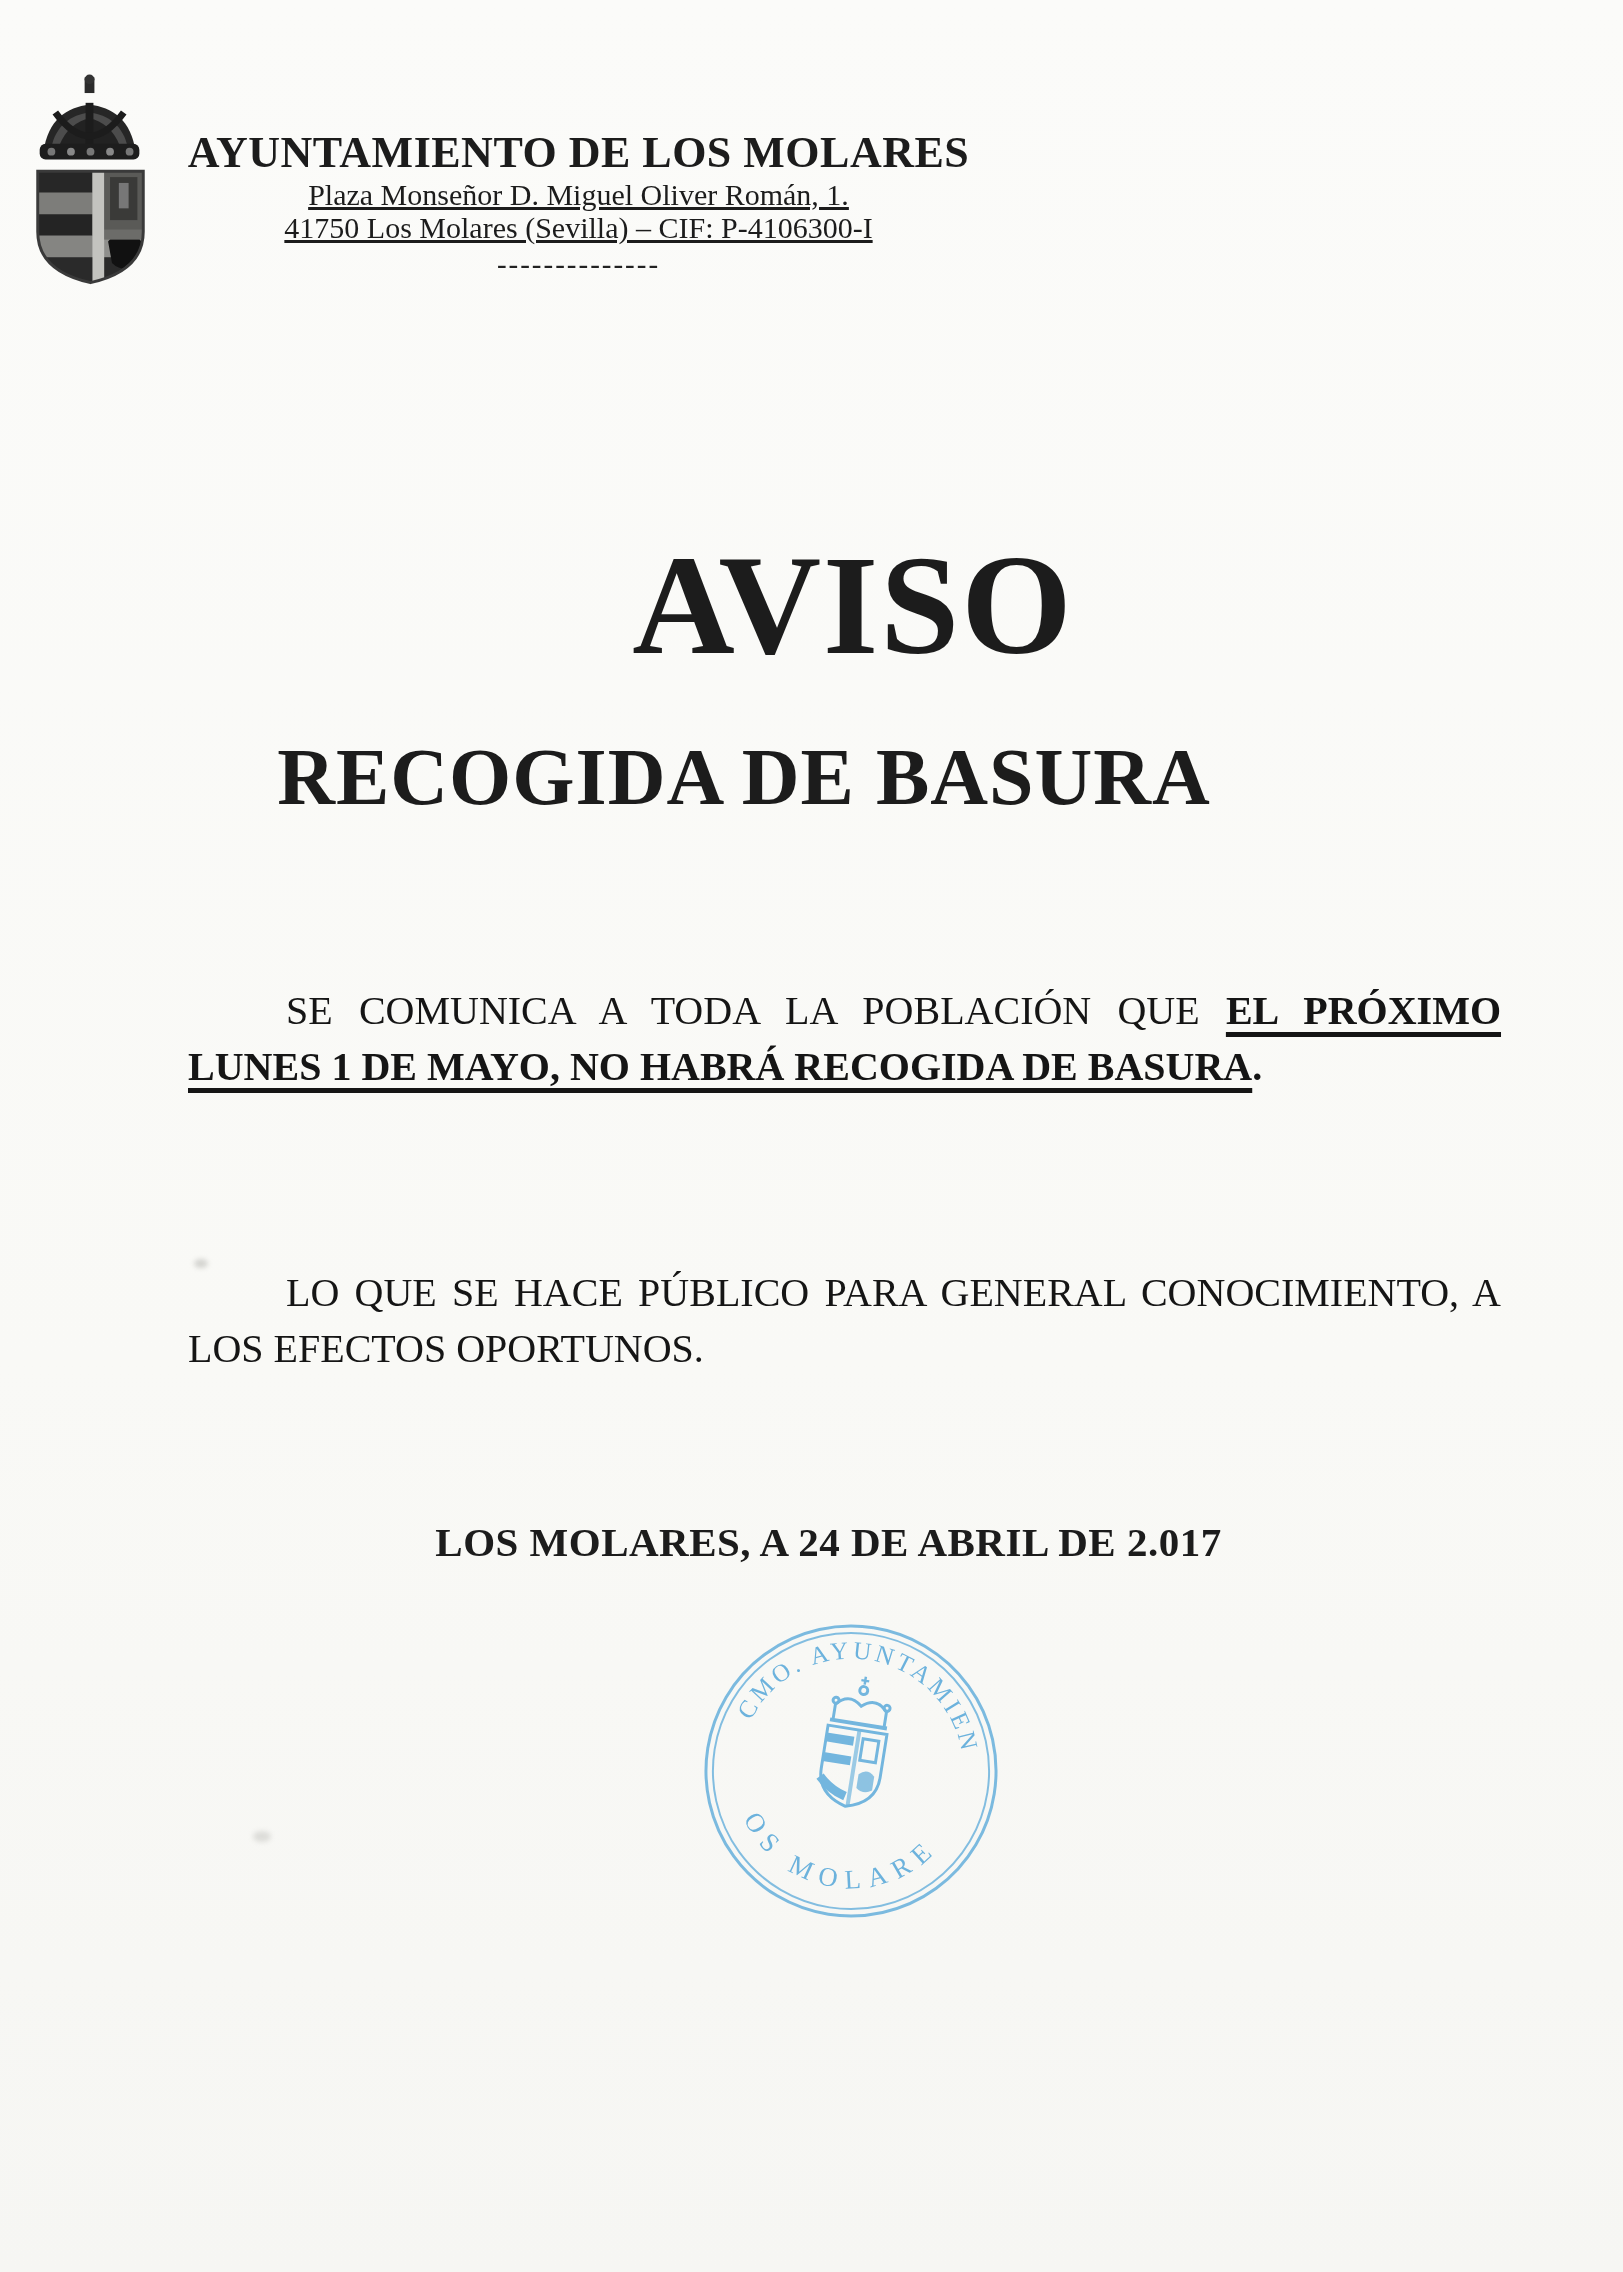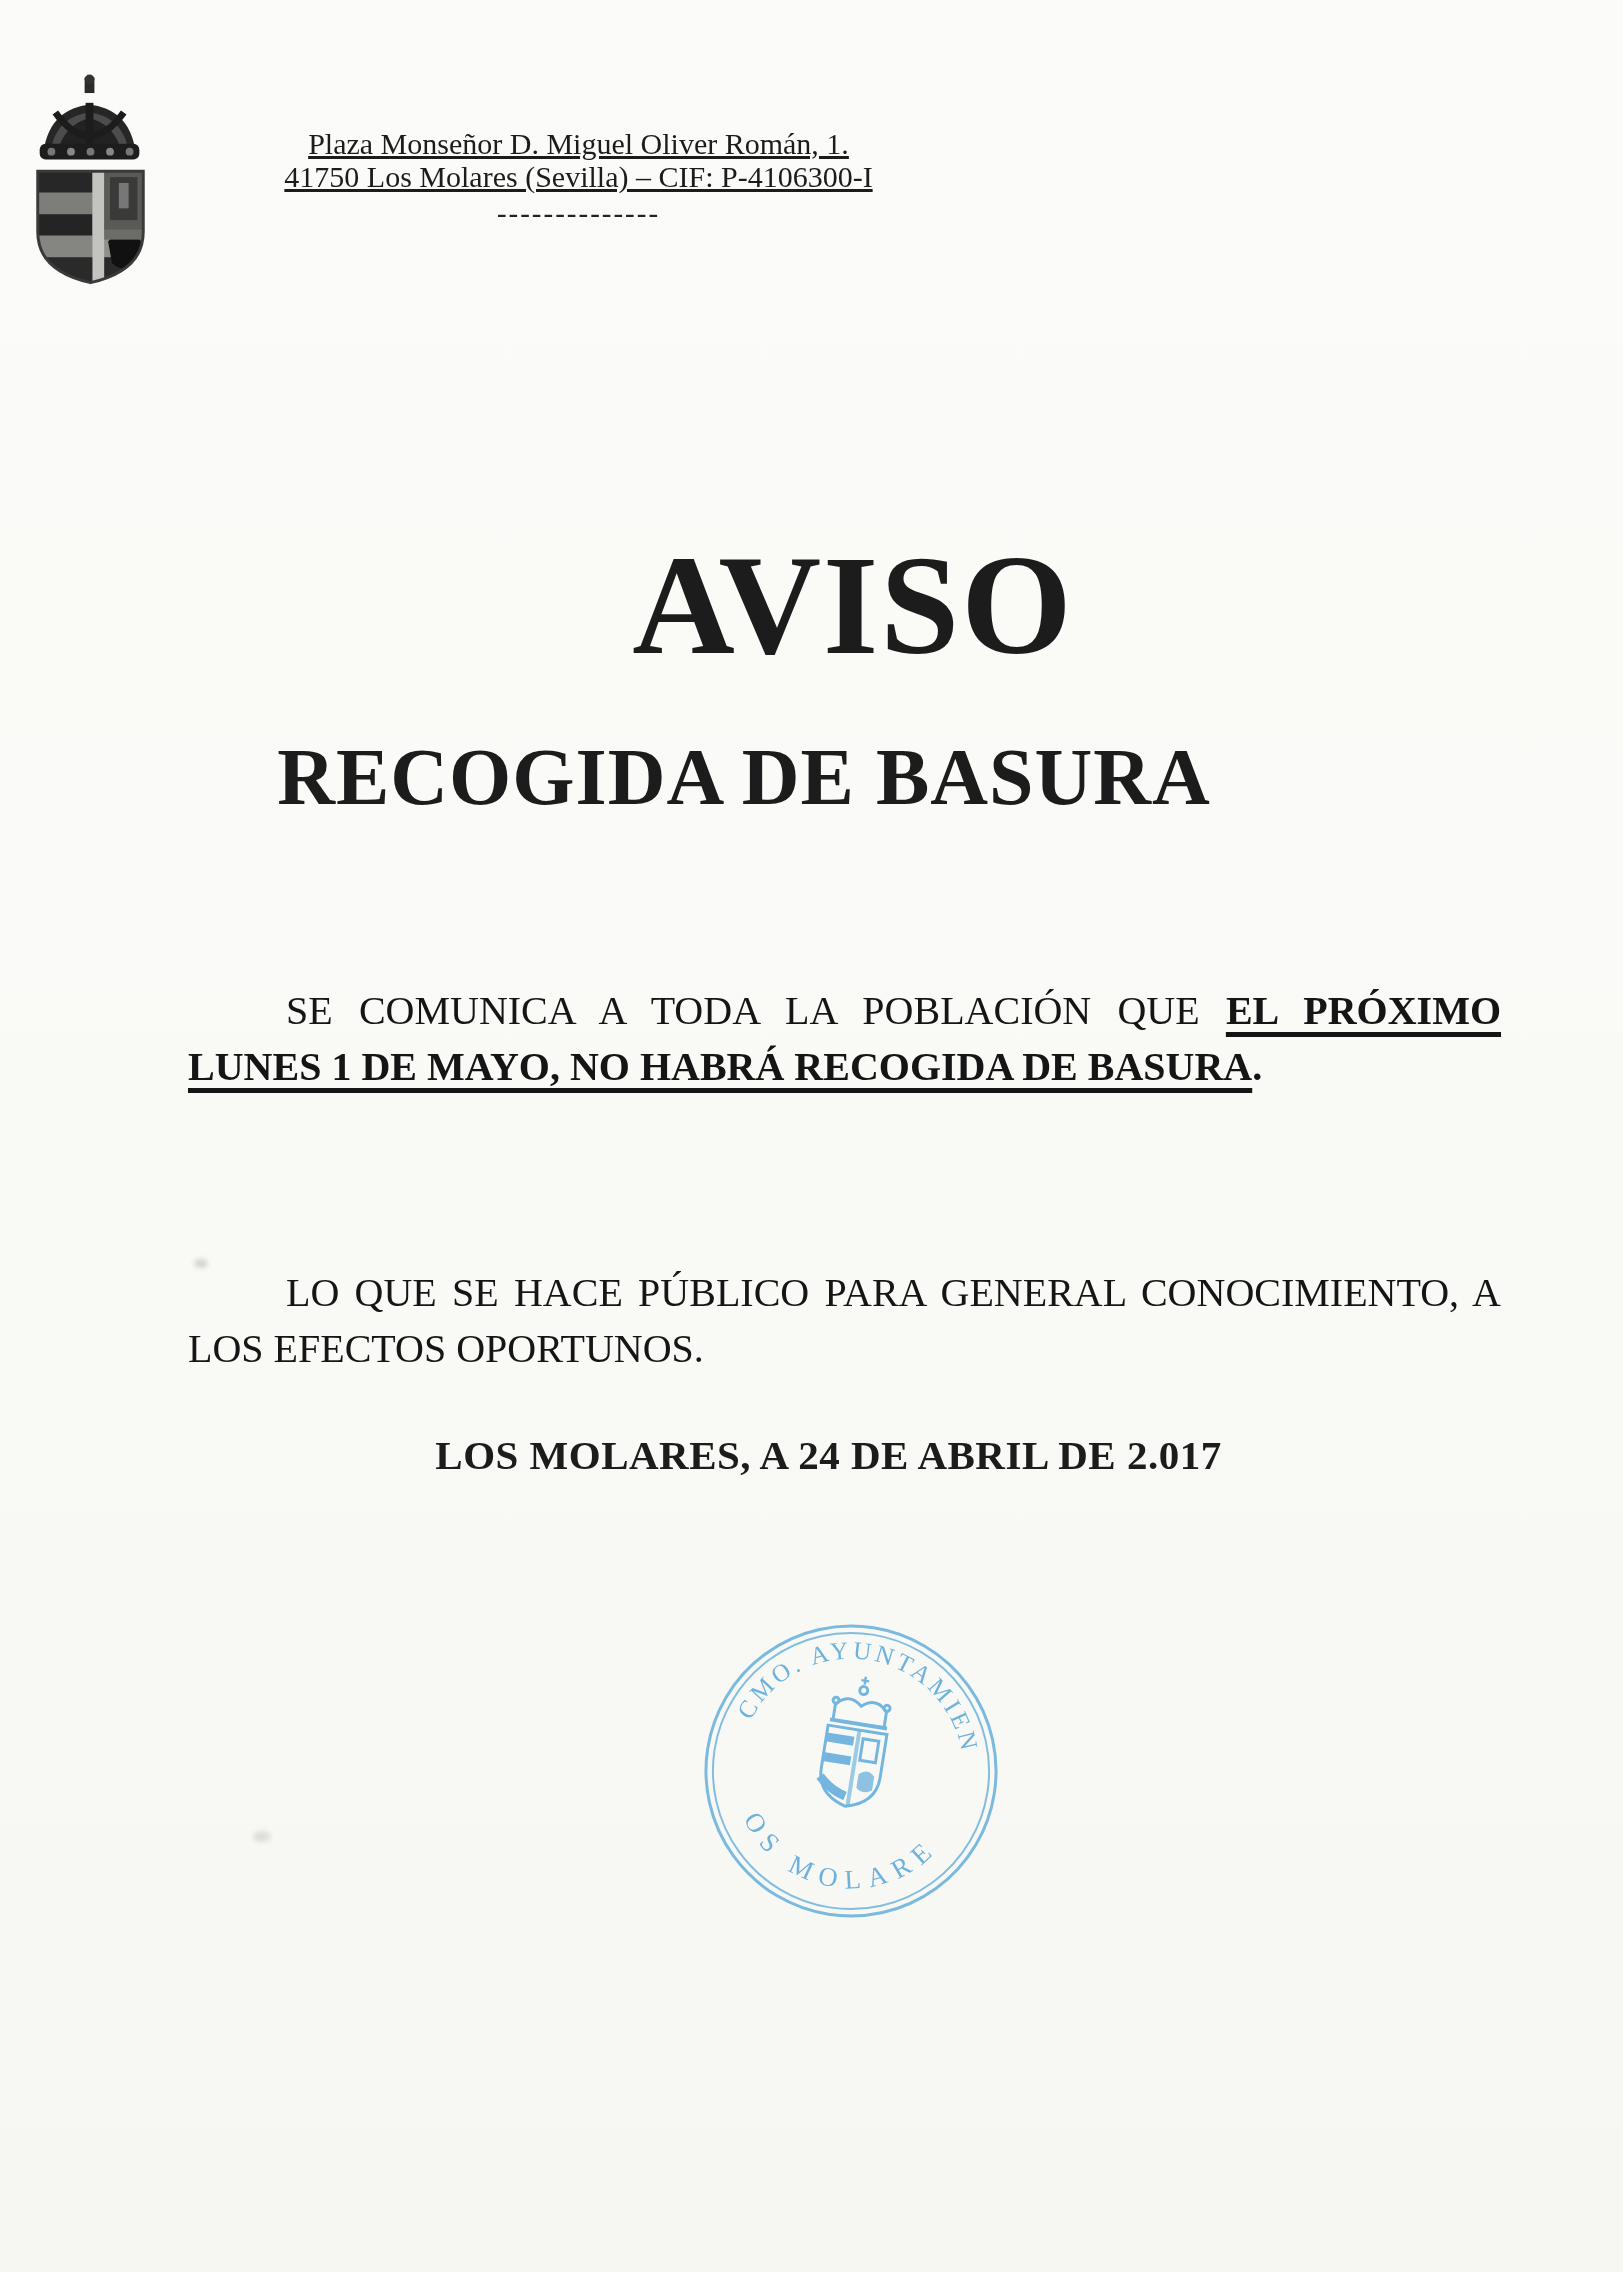--- a/index.html
+++ b/index.html
@@ -40,21 +40,21 @@
   .para-1{top:943px;}
   .para-2{top:1225px;}
   .emph{
     font-weight:bold;
     text-decoration:underline;
     text-decoration-thickness:4.9px;
     text-underline-offset:7.8px;
   }
   .bold{font-weight:bold;}
   .dateline{
-    position:absolute;top:1431px;left:0;width:1623px;
+    position:absolute;top:1518px;left:0;width:1623px;
     text-align:center;text-indent:34px;
     font-size:41px;font-weight:bold;letter-spacing:0.5px;
   }
   
   .stamp{position:absolute;left:702px;top:1622px;width:298px;height:298px;opacity:.82;}
   .stamp text{font-family:"Liberation Serif","DejaVu Serif",serif;}
   
   .smudge{position:absolute;background:#b5b5b0;border-radius:50%;filter:blur(2.9px);}
   .smudge-1{left:194px;top:1259px;width:13.7px;height:8.8px;opacity:.55;}
   .smudge-2{left:253px;top:1831px;width:17.6px;height:10.8px;opacity:.4;}
@@ -98,20 +98,21 @@
         <rect x="86" y="106" width="28" height="44" fill="#3a3a38"></rect>
         <rect x="95" y="112" width="10" height="26" fill="#777"></rect>
         <path d="M84,172 q10,-14 24,-8 q12,4 12,18 l-6,16 q-16,6 -26,-4 z" fill="#111"></path>
         <rect x="80" y="160" width="40" height="10" fill="#6c6c69"></rect>
       </g>
       <path d="M12,100 H120 V162 Q120,202 66,214 Q12,202 12,162 Z" fill="none" stroke="#3a3a3a" stroke-width="3"></path>
     </g>
   </svg>
 
   <div class="header-text">
+    <div class="org-name">AYUNTAMIENTO DE LOS MOLARES</div>
     <div class="addr">Plaza Monseñor D. Miguel Oliver Román, 1.</div>
     <div class="addr">41750 Los Molares (Sevilla) – CIF: P-4106300-I</div>
     <div class="dash-sep">--------------</div>
   </div>
 
   <div class="main-title">AVISO</div>
 
   <div class="sub-title">RECOGIDA DE BASURA</div>
 
   <p class="para para-1"><span>SE COMUNICA A TODA LA POBLACIÓN QUE </span><span class="emph">EL PRÓXIMO LUNES 1 DE MAYO, NO HABRÁ RECOGIDA DE BASURA</span><span class="bold">.</span></p>

